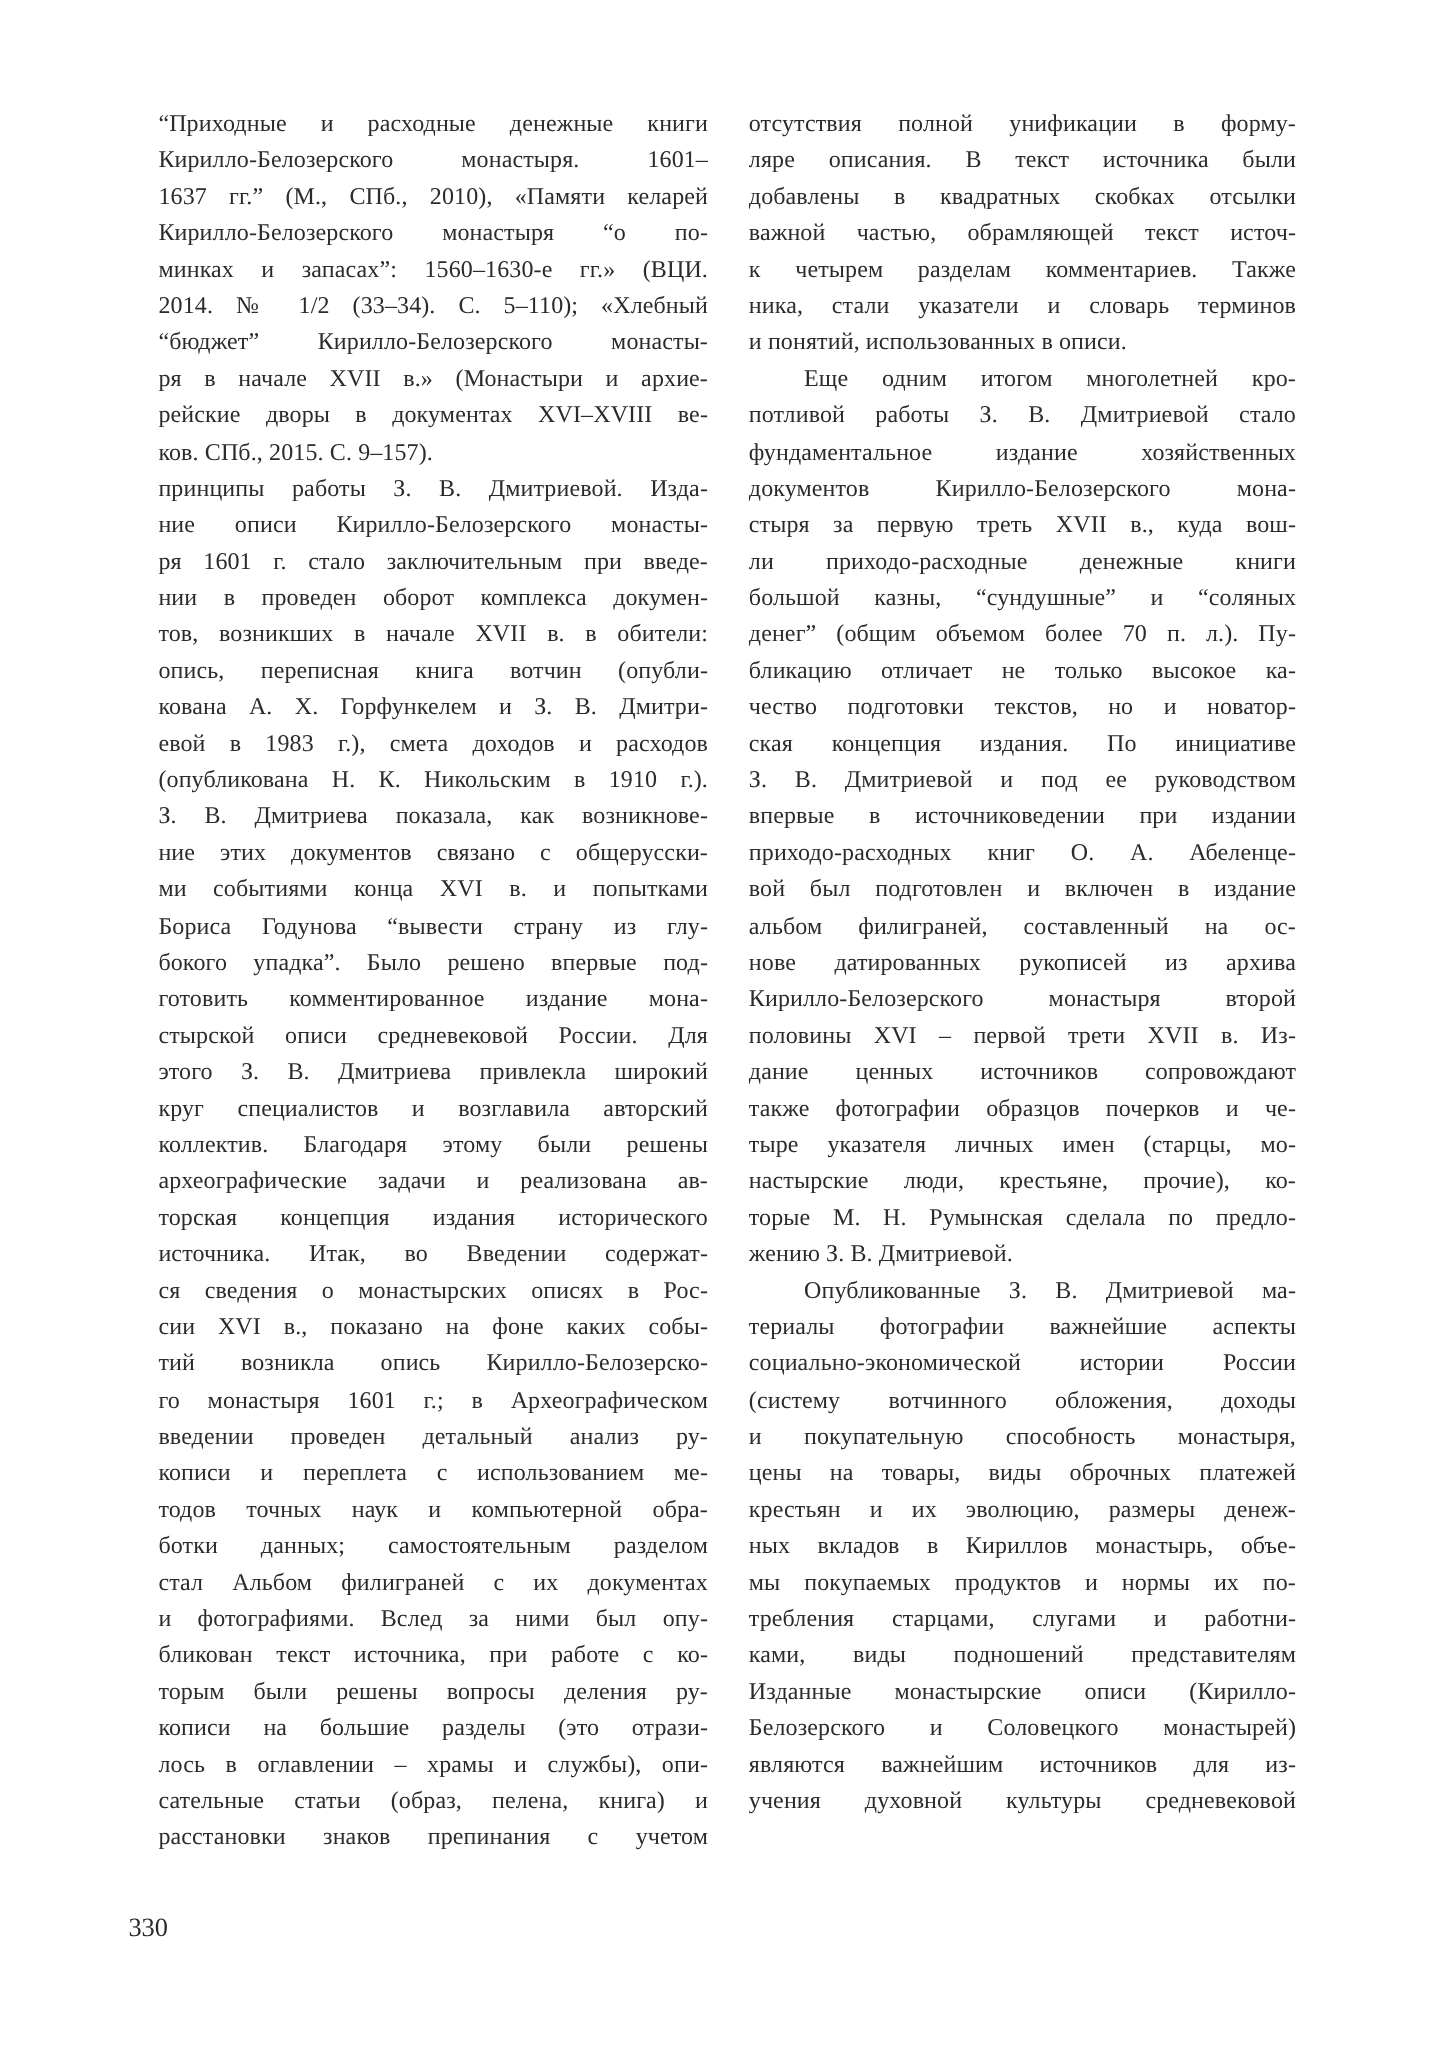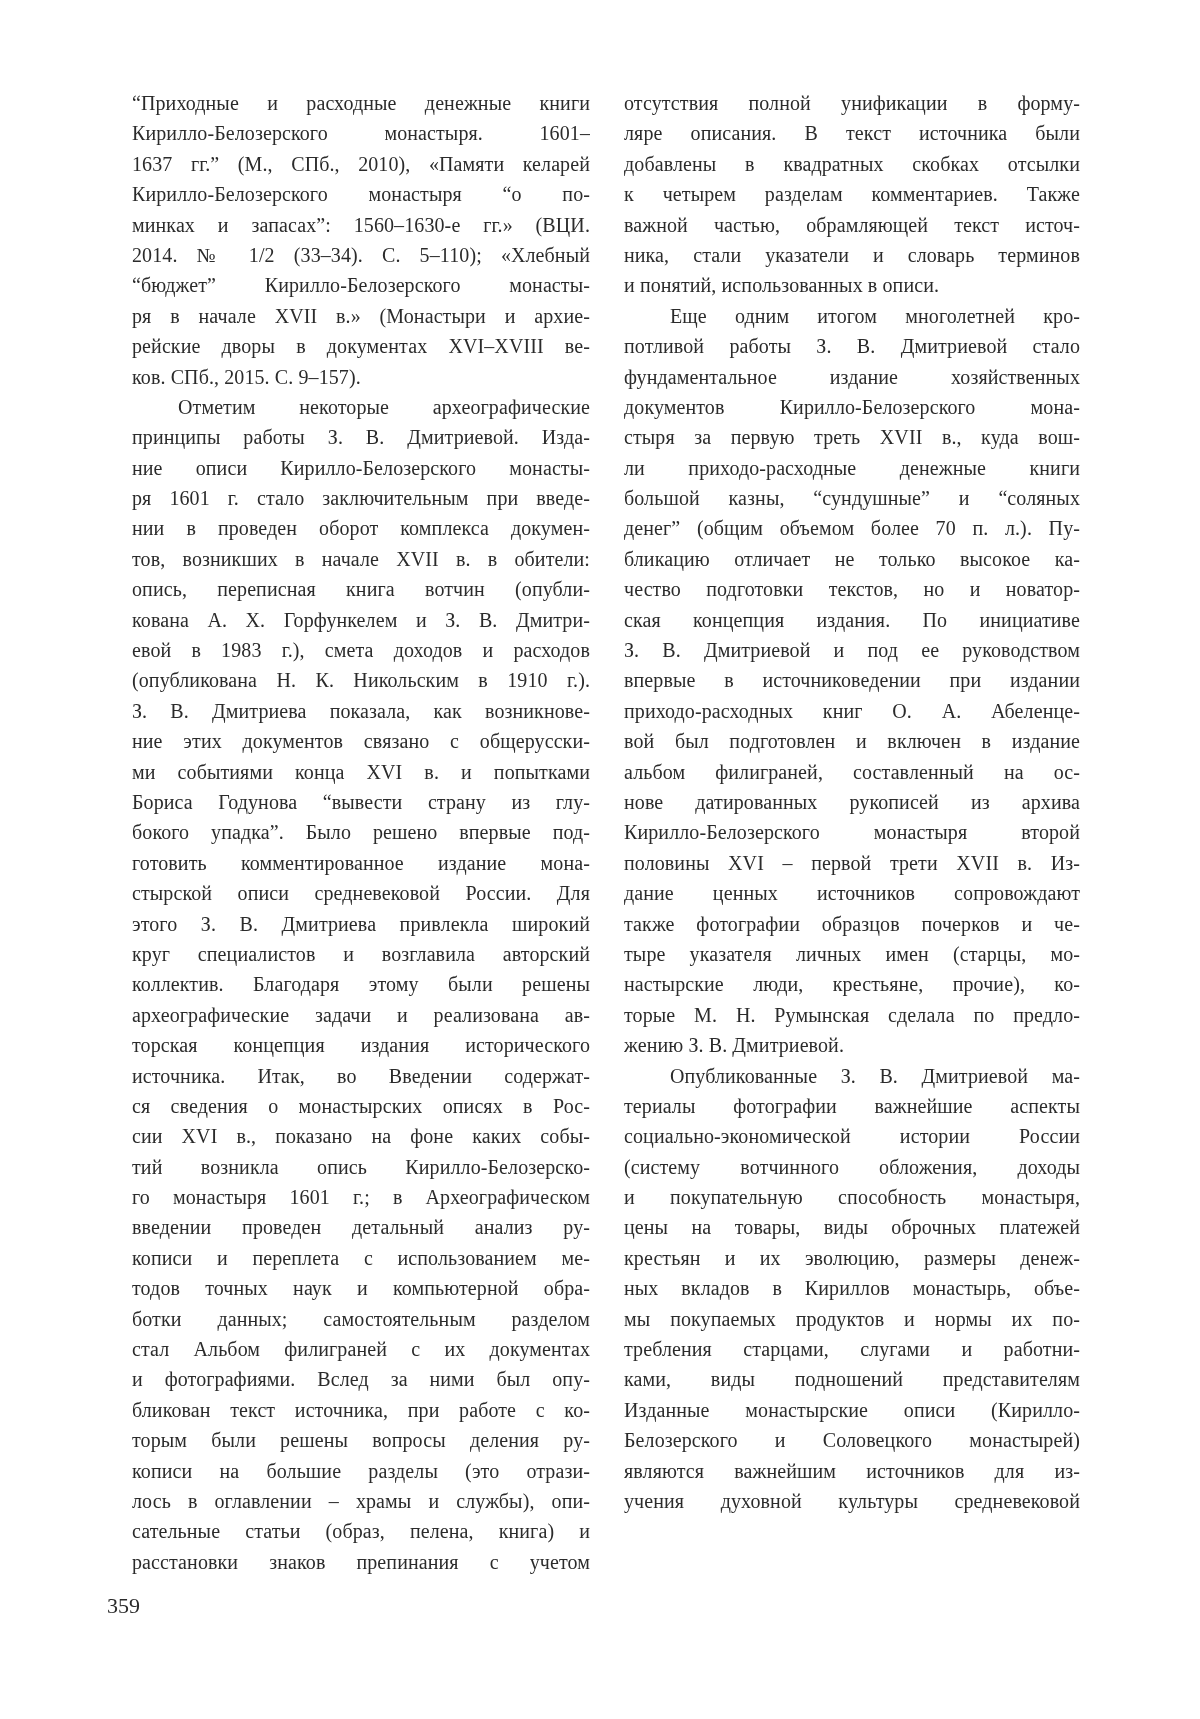--- a/index.html
+++ b/index.html
@@ -51,21 +51,20 @@
       <div class="line">“Приходные и расходные денежные книги</div>
       <div class="line">Кирилло-Белозерского монастыря. 1601–</div>
       <div class="line">1637 гг.” (М., СПб., 2010), «Памяти келарей</div>
       <div class="line">Кирилло-Белозерского монастыря “о по-</div>
       <div class="line">минках и запасах”: 1560–1630-е гг.» (ВЦИ.</div>
       <div class="line">2014. № 1/2 (33–34). С. 5–110); «Хлебный</div>
       <div class="line">“бюджет” Кирилло-Белозерского монасты-</div>
       <div class="line">ря в начале XVII в.» (Монастыри и архие-</div>
       <div class="line">рейские дворы в документах XVI–XVIII ве-</div>
       <div class="line end">ков. СПб., 2015. С. 9–157).</div>
-      <div class="line indent">Отметим некоторые археографические</div>
       <div class="line">принципы работы З. В. Дмитриевой. Изда-</div>
       <div class="line">ние описи Кирилло-Белозерского монасты-</div>
       <div class="line">ря 1601 г. стало заключительным при введе-</div>
       <div class="line">нии в проведен оборот комплекса докумен-</div>
       <div class="line">тов, возникших в начале XVII в. в обители:</div>
       <div class="line">опись, переписная книга вотчин (опубли-</div>
       <div class="line">кована А. Х. Горфункелем и З. В. Дмитри-</div>
       <div class="line">евой в 1983 г.), смета доходов и расходов</div>
       <div class="line">(опубликована Н. К. Никольским в 1910 г.).</div>
       <div class="line">З. В. Дмитриева показала, как возникнове-</div>
@@ -95,22 +94,22 @@
       <div class="line">торым были решены вопросы деления ру-</div>
       <div class="line">кописи на большие разделы (это отрази-</div>
       <div class="line">лось в оглавлении – храмы и службы), опи-</div>
       <div class="line">сательные статьи (образ, пелена, книга) и</div>
       <div class="line">расстановки знаков препинания с учетом</div>
     </div>
   <div class="column right">
       <div class="line">отсутствия полной унификации в форму-</div>
       <div class="line">ляре описания. В текст источника были</div>
       <div class="line">добавлены в квадратных скобках отсылки</div>
+      <div class="line">важной частью, обрамляющей текст источ-</div>
       <div class="line">к четырем разделам комментариев. Также</div>
-      <div class="line">важной частью, обрамляющей текст источ-</div>
       <div class="line">ника, стали указатели и словарь терминов</div>
       <div class="line end">и понятий, использованных в описи.</div>
       <div class="line indent">Еще одним итогом многолетней кро-</div>
       <div class="line">потливой работы З. В. Дмитриевой стало</div>
       <div class="line">фундаментальное издание хозяйственных</div>
       <div class="line">документов Кирилло-Белозерского мона-</div>
       <div class="line">стыря за первую треть XVII в., куда вош-</div>
       <div class="line">ли приходо-расходные денежные книги</div>
       <div class="line">большой казны, “сундушные” и “соляных</div>
       <div class="line">денег” (общим объемом более 70 п. л.). Пу-</div>
@@ -140,14 +139,14 @@
       <div class="line">крестьян и их эволюцию, размеры денеж-</div>
       <div class="line">ных вкладов в Кириллов монастырь, объе-</div>
       <div class="line">мы покупаемых продуктов и нормы их по-</div>
       <div class="line">требления старцами, слугами и работни-</div>
       <div class="line">ками, виды подношений представителям</div>
       <div class="line">Изданные монастырские описи (Кирилло-</div>
       <div class="line">Белозерского и Соловецкого монастырей)</div>
       <div class="line">являются важнейшим источников для из-</div>
       <div class="line">учения духовной культуры средневековой</div>
     </div>
-  <div class="page-number">359</div>
+  <div class="page-number">330</div>
 </div>
 
 </body></html>

